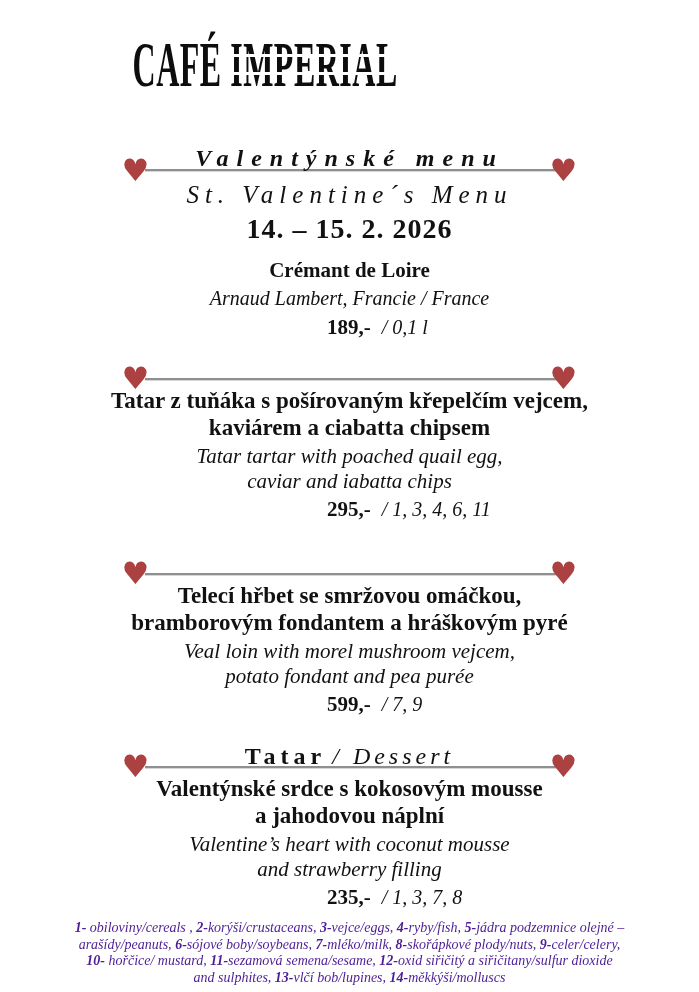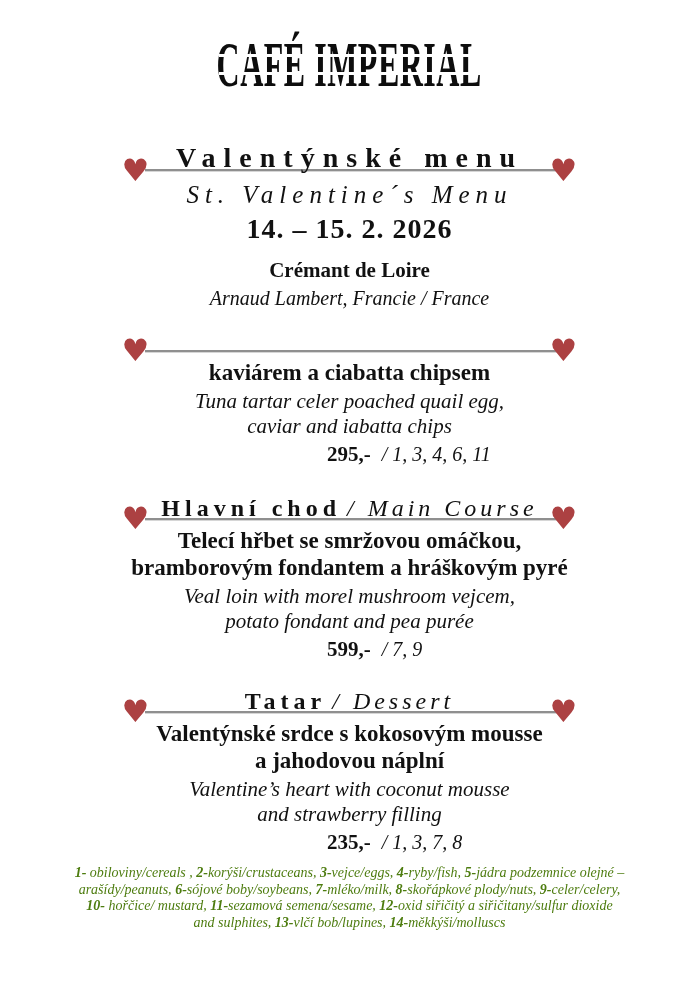--- a/index.html
+++ b/index.html
@@ -5,21 +5,21 @@
   html,body{margin:0;padding:0;background:#ffffff;}
   body{
     width:699px;height:992px;overflow:hidden;position:relative;
     font-family:"Liberation Serif","DejaVu Serif",serif;
     color:#111;
     -webkit-font-smoothing:antialiased;
   }
   .center{text-align:center;}
 
   
-  .logo-wrap{position:relative;margin-top:34px;height:66px;text-align:center;}
+  .logo-wrap{position:relative;margin-top:34px;height:66px;text-align:left;}
   .logo-text{
     display:inline-block;font-weight:bold;font-size:64px;line-height:62px;
     letter-spacing:1px;color:#0d0d0d;transform:scaleX(0.50);transform-origin:50% 50%;
     white-space:nowrap;
   }
   .stencil-stripe{position:absolute;left:50%;transform:translateX(-50%);
     width:262px;height:3px;background:#ffffff;z-index:3;}
   .stripe-1{top:20px;} .stripe-2{top:38px;}
 
   
@@ -31,21 +31,21 @@
   .rule{position:absolute;left:30px;right:28px;top:25px;height:2px;
     background:#8f8f8f;box-shadow:0 1px 0 #d6d6d6;z-index:1;}
   .heart{position:absolute;z-index:2;width:38px;text-align:center;
     font-family:"DejaVu Sans",sans-serif;font-size:31px;line-height:34px;
     color:#ac4142;top:8px;}
   .heart.left{left:2px;} .heart.right{right:2px;}
 
   
   .menu-header{margin-top:42px;}
   .menu-header .section-head{height:36px;}
-  .menu-header .head-line{font-size:28px;line-height:32px;}
+  .menu-header .head-line{font-size:24px;line-height:32px;font-style:italic;}
   .menu-header .h-cs{letter-spacing:8px;}
   .menu-header .rule{top:27px;}
   .menu-header .heart{top:11px;}
   .subtitle{font-style:italic;font-size:25px;line-height:30px;letter-spacing:6px;margin-top:2px;}
   .date-range{font-weight:bold;font-size:28px;line-height:26px;margin-top:6px;letter-spacing:1px;}
 
   
   .wine{margin-top:14px;}
   .wine-name{font-weight:bold;font-size:21px;line-height:28px;}
   .wine-producer{font-style:italic;font-size:20px;line-height:28px;}
@@ -58,21 +58,21 @@
 
   
   .course{margin-top:26px;}
   .course-1{margin-top:13px;}
   .course-3{margin-top:24px;}
   .dish-cs{font-weight:bold;font-size:23px;line-height:26px;margin-top:1px;}
   .dish-en{font-style:italic;font-size:21px;line-height:25px;}
   .dish-en.first{margin-top:3px;}
 
   
-  .footnote{margin-top:10px;font-style:italic;font-size:14px;line-height:16.5px;color:#4d7c0f;}
+  .footnote{margin-top:10px;font-style:italic;font-size:14px;line-height:16.5px;color:#4c1d95;}
   .footnote b{font-weight:bold;}
 </style>
 </head>
 <body>
 
 <div class="logo-wrap">
   <span class="logo-text">CAFÉ IMPERIAL</span>
   <span class="stencil-stripe stripe-1"></span>
   <span class="stencil-stripe stripe-2"></span>
 </div>
@@ -86,44 +86,45 @@
     <div class="rule"></div>
     <span class="heart right">♥</span>
   </div>
   <div class="subtitle">St. Valentine´s Menu</div>
   <div class="date-range">14. – 15. 2. 2026</div>
 </div>
 
 <div class="wine center">
   <div class="wine-name">Crémant de Loire</div>
   <div class="wine-producer">Arnaud Lambert, Francie / France</div>
+  <div class="price-row">
+    <span class="price-bold">189,-</span>
+    <span class="price-rest">/ 0,1 l</span>
+  </div>
 </div>
 
 <div class="course course-1 center">
   <div class="section-head">
     <span class="heart left">♥</span>
     <div class="rule"></div>
     <span class="heart right">♥</span>
   </div>
+  <div class="dish-cs">Tatar z tuňáka s pošírovaným křepelčím vejcem,</div>
   <div class="dish-cs">kaviárem a ciabatta chipsem</div>
-  <div class="dish-en first">Tuna tartar celer poached quail egg,</div>
+  <div class="dish-en first">Tatar tartar with poached quail egg,</div>
   <div class="dish-en">caviar and iabatta chips</div>
   <div class="price-row">
     <span class="price-bold">295,-</span>
     <span class="price-rest">/ 1, 3, 4, 6, 11</span>
   </div>
 </div>
 
 <div class="course course-2 center">
   <div class="section-head">
     <span class="heart left">♥</span>
-    <div class="head-line">
-      <span class="h-cs">Hlavní chod</span>
-      <span class="h-en">/ Main Course</span>
-    </div>
     <div class="rule"></div>
     <span class="heart right">♥</span>
   </div>
   <div class="dish-cs">Telecí hřbet se smržovou omáčkou,</div>
   <div class="dish-cs">bramborovým fondantem a hráškovým pyré</div>
   <div class="dish-en first">Veal loin with morel mushroom vejcem,</div>
   <div class="dish-en">potato fondant and pea purée</div>
   <div class="price-row">
     <span class="price-bold">599,-</span>
     <span class="price-rest">/ 7, 9</span>

